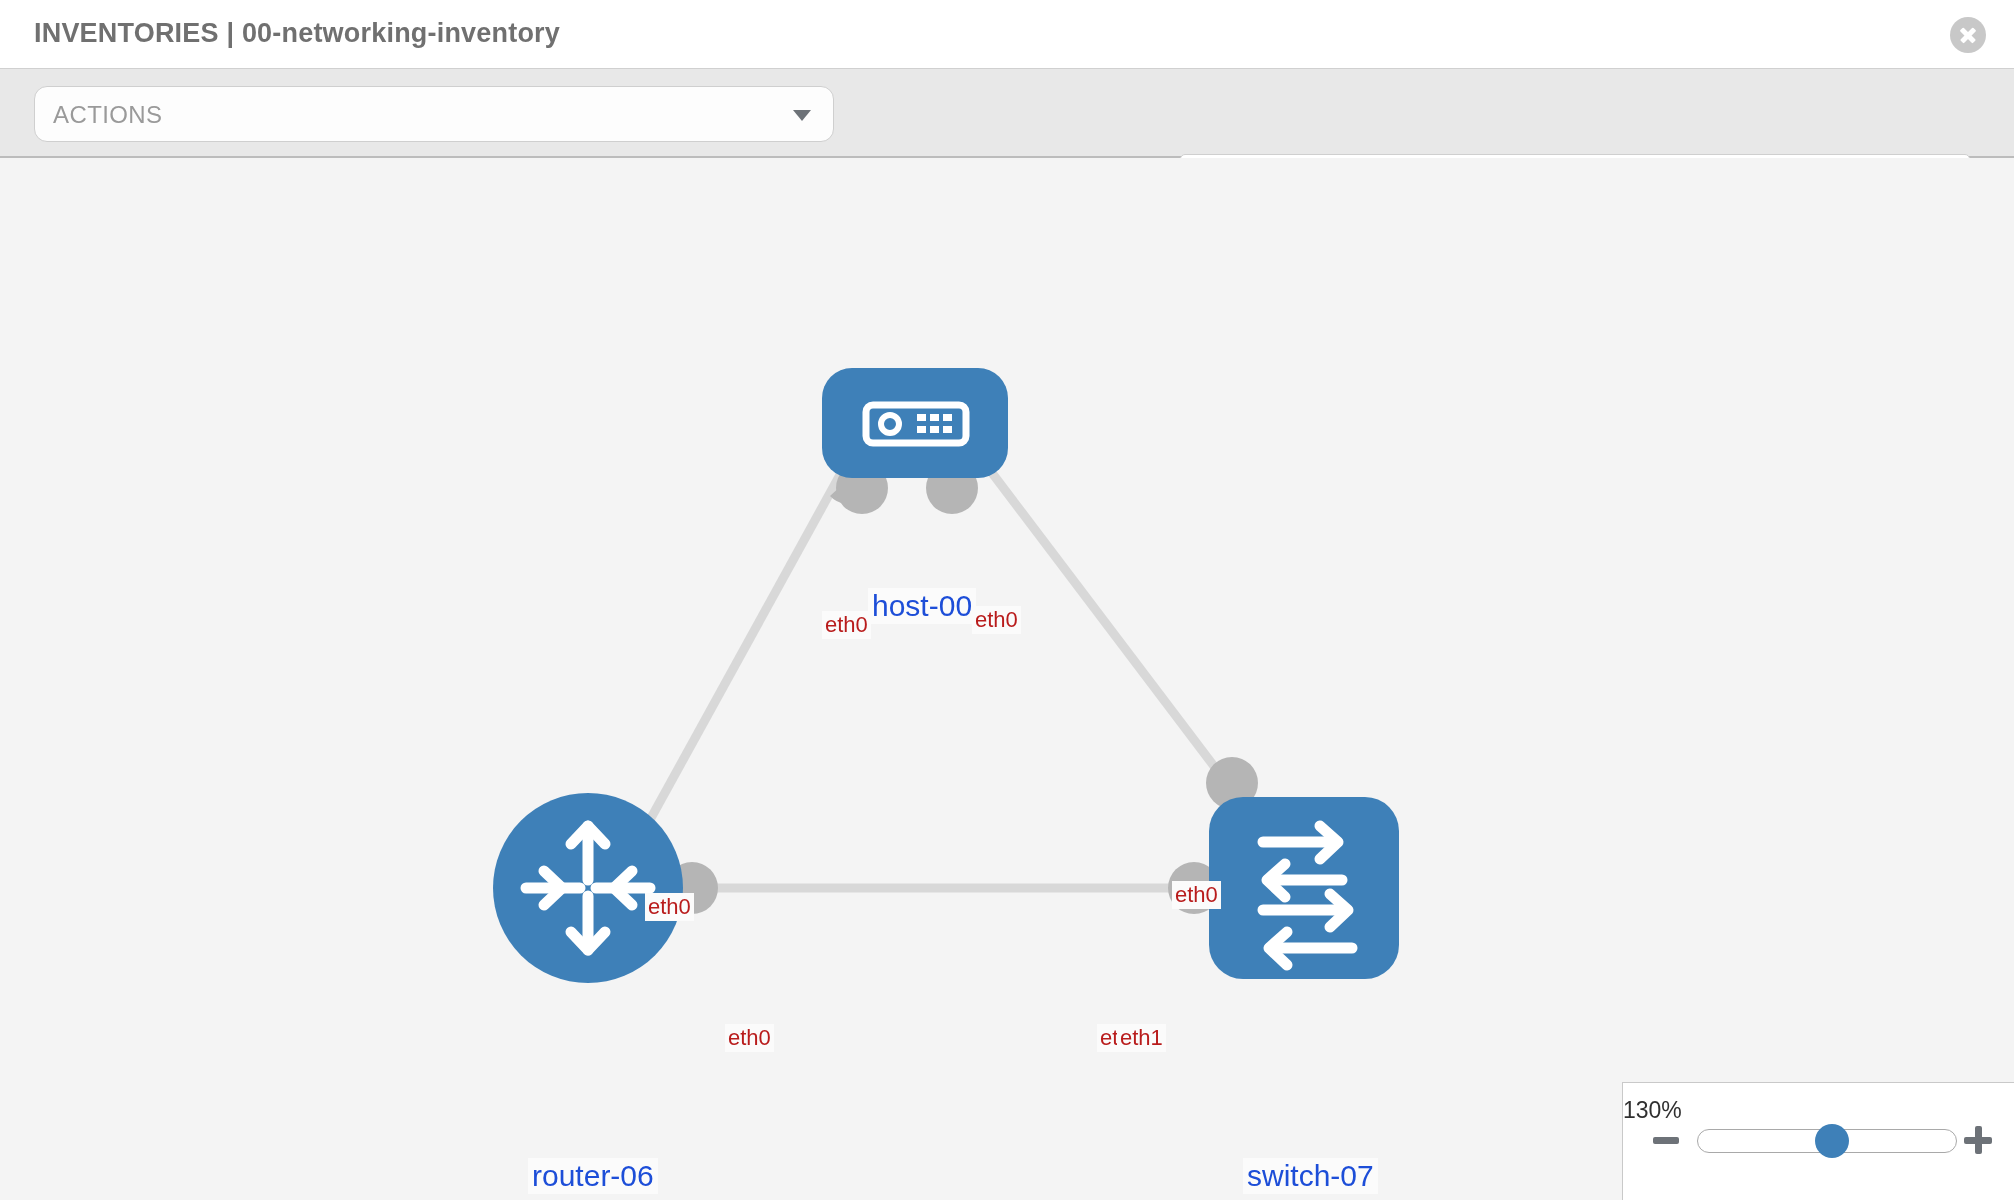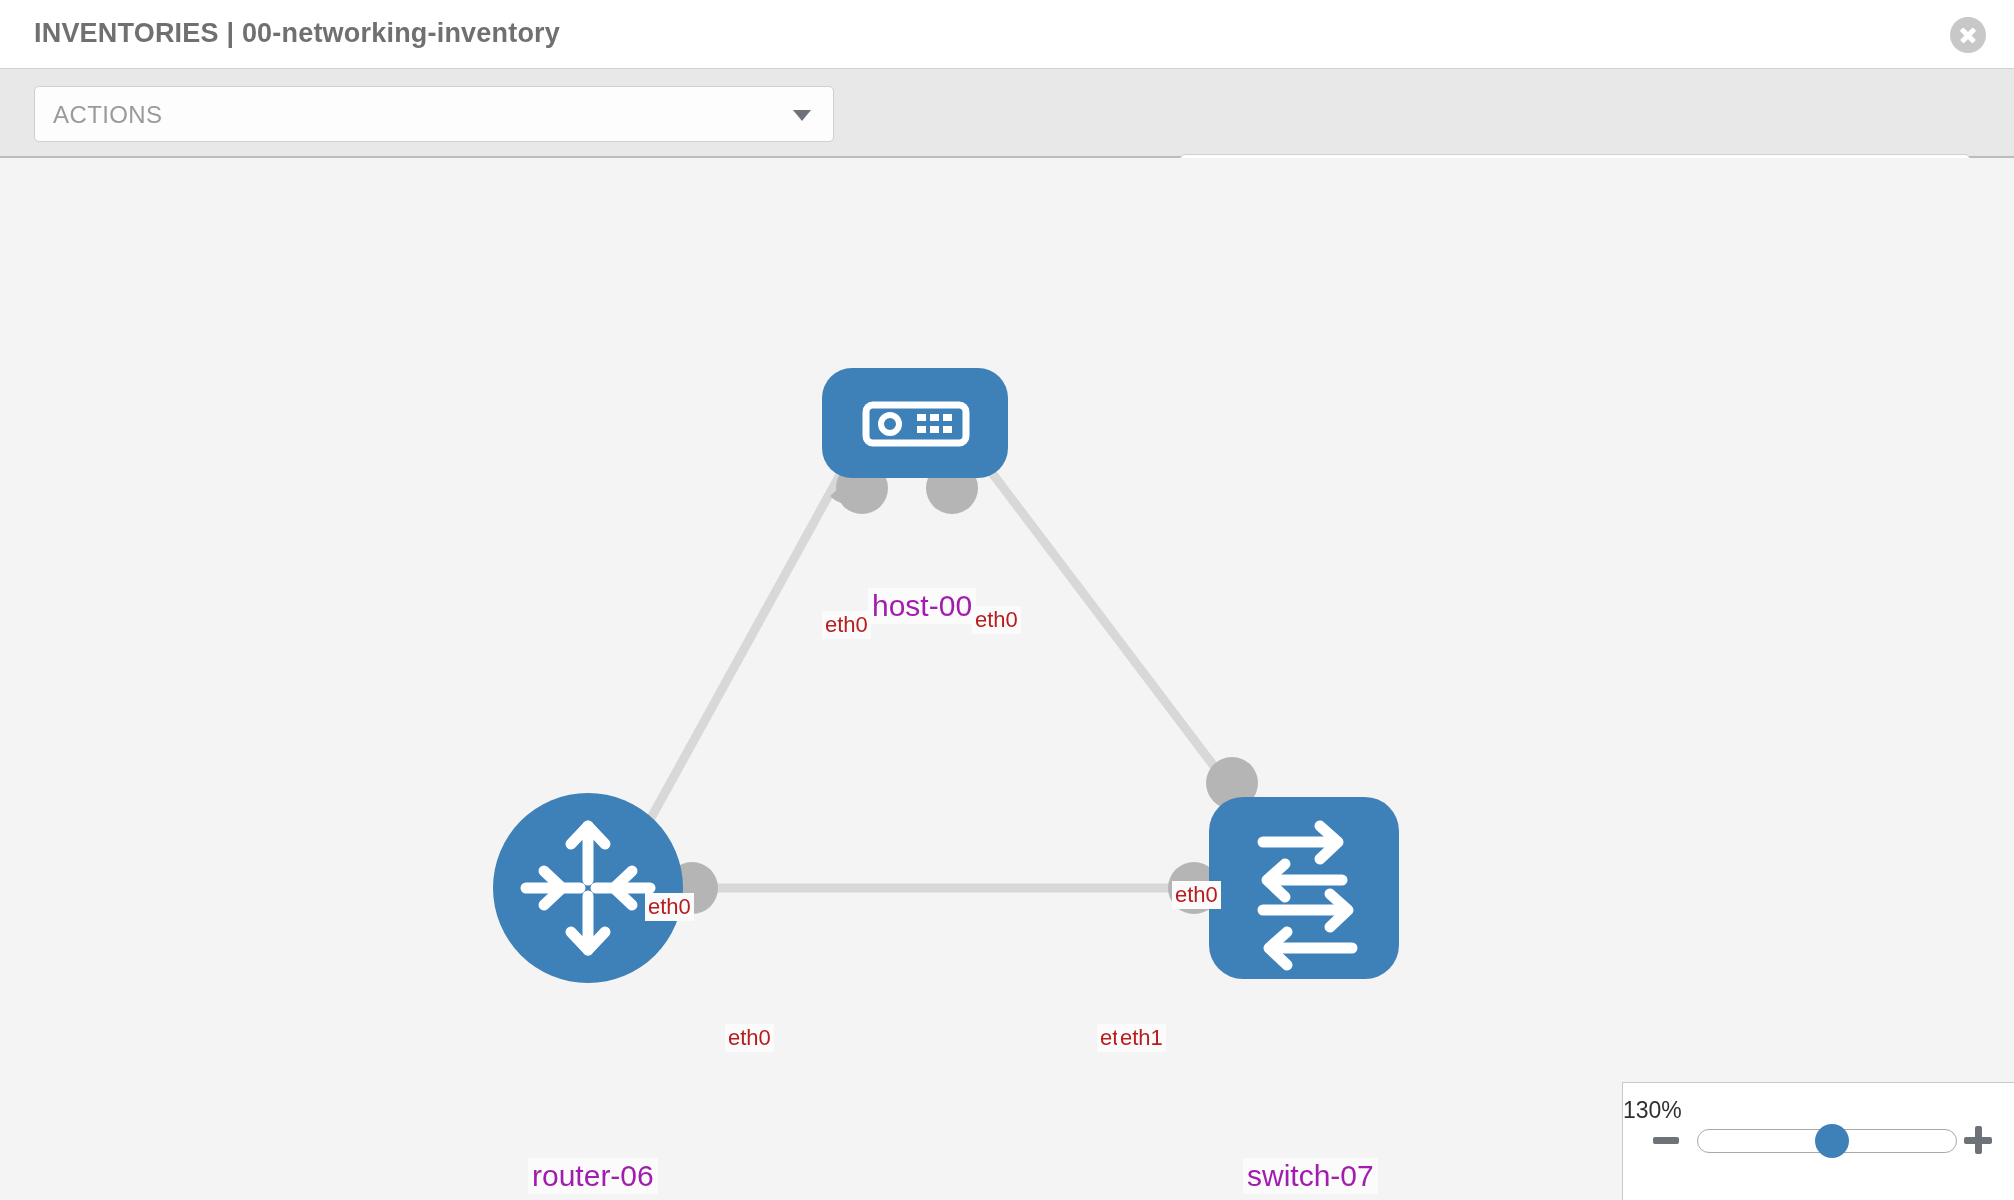--- a/index.html
+++ b/index.html
@@ -72,21 +72,21 @@
     box-sizing: border-box;
   }
   .actions-select {
     position: absolute;
     left: 34px;
     top: 17px;
     width: 800px;
     height: 56px;
     background: #fdfdfd;
     border: 1px solid #cfcfcf;
-    border-radius: 5px;
+    border-radius: 13px;
     box-sizing: border-box;
     cursor: pointer;
   }
   .actions-select .label {
     position: absolute;
     left: 18px;
     top: 14px;
     font-size: 24px;
     color: #9a9a9a;
     letter-spacing: 0.4px;
@@ -150,21 +150,21 @@
     background: #fbfbfb;
     color: #b91c1c;
     font-size: 22px;
     line-height: 26px;
     padding: 1px 3px;
     white-space: nowrap;
   }
   .node-label {
     position: absolute;
     background: #fbfbfb;
-    color: #a21caf;
+    color: #1d4ed8;
     font-size: 30px;
     line-height: 36px;
     padding: 0 4px;
     white-space: nowrap;
   }
 
   
   .zoom-panel {
     position: absolute;
     left: 1622px;

